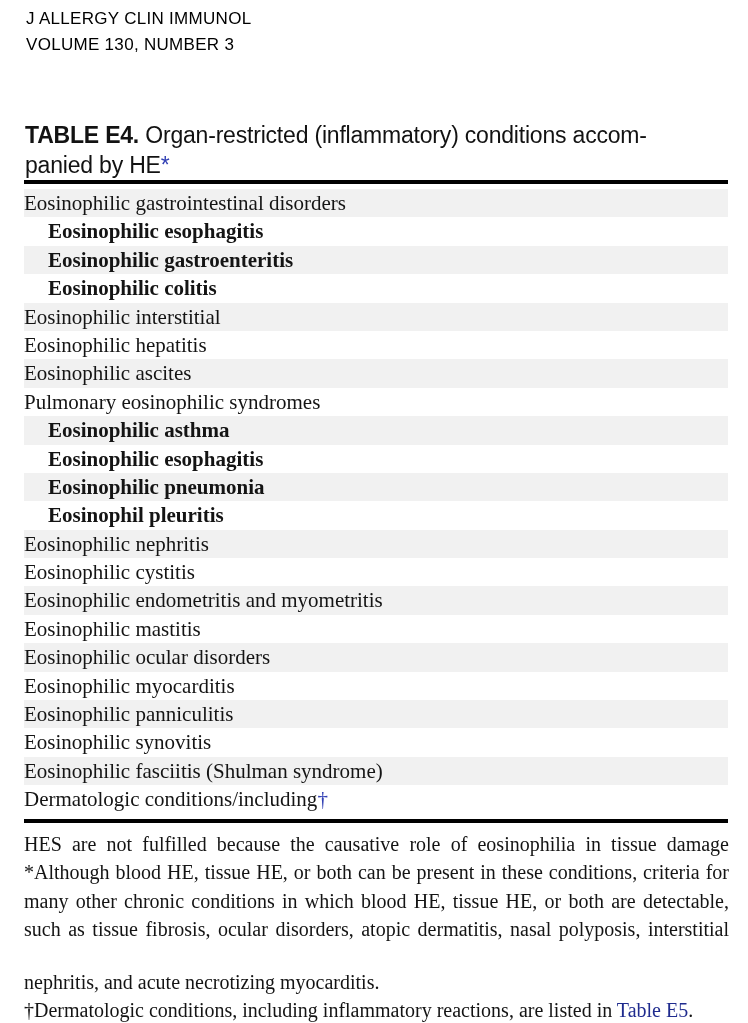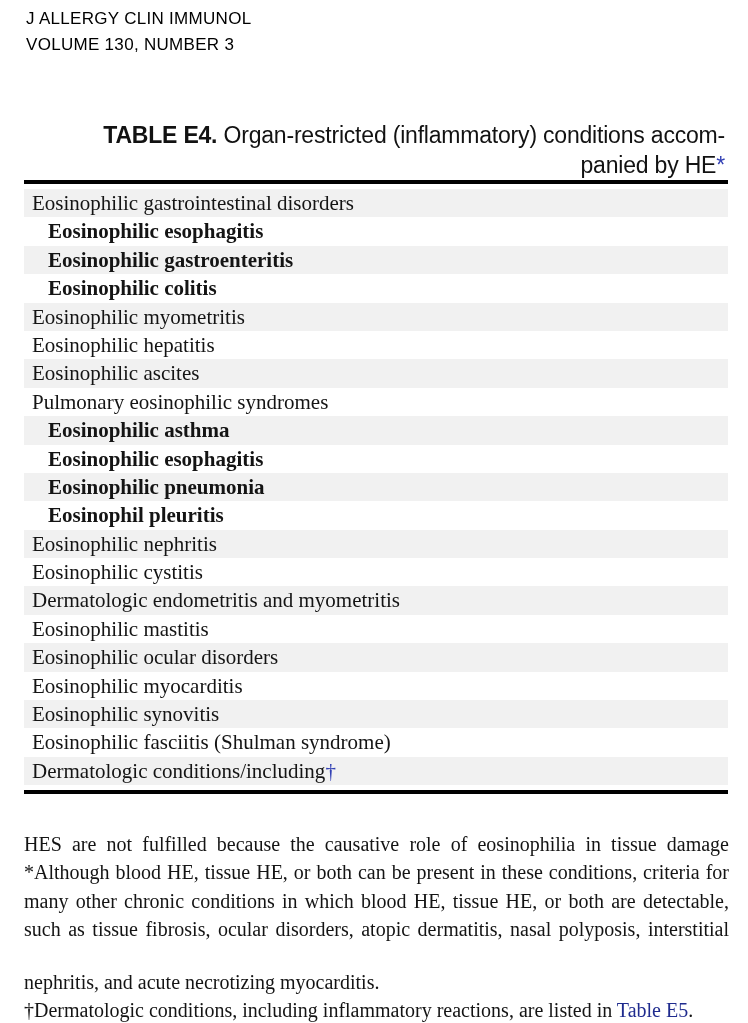--- a/index.html
+++ b/index.html
@@ -9,32 +9,32 @@
     font-family:"Liberation Serif", serif; color:#111111;
   }
   .journal-header {
     position:absolute; left:26px; top:6px;
     font-family:"Liberation Sans", sans-serif;
     font-size:17px; line-height:26px; color:#000000; letter-spacing:0.3px;
   }
   .table-title {
     position:absolute; left:25px; top:120px; width:700px;
     font-family:"Liberation Sans", sans-serif;
-    font-size:23px; line-height:30px; color:#121212; letter-spacing:-0.2px;text-align:right;
+    font-size:23px; line-height:30px; color:#121212; letter-spacing:-0.2px;
   }
   .table-title .bold { font-weight:bold; }
   .marker-link { color:#3240b4; cursor:pointer; text-decoration:none; }
   .data-table {
     position:absolute; left:24px; top:180px; width:704px;
     border-top:4px solid #000000; border-bottom:4px solid #000000;
     padding:5px 0;
   }
   .row {
     height:28.4px; line-height:28.4px;
-    font-size:21px; padding-left:8px; white-space:nowrap; color:#141414;
+    font-size:21px; padding-left:0; white-space:nowrap; color:#141414;
   }
   .row:nth-child(odd) { background:#f1f1f1; }
   .row.indent { padding-left:24px;font-weight:bold; }
   .footnotes {
     position:absolute; left:24px; top:830px; width:705px;
     font-size:20px; line-height:28.4px; color:#141414;
   }
   .fn-line { text-align:justify; text-align-last:justify; }
   .fn-line.fn-last { text-align:justify; text-align-last:left;margin-top:24px; }
   .fn-note2 { text-align:left; text-align-last:left; }
@@ -52,34 +52,35 @@
   <div><span class="bold">TABLE E4.</span><span> Organ-restricted (inflammatory) conditions accom-</span></div>
   <div><span>panied by HE</span><span class="marker-link">*</span></div>
 </div>
 
 <div class="data-table">
   <div>
       <div class="row"><span>Eosinophilic gastrointestinal disorders</span></div>
       <div class="row indent"><span>Eosinophilic esophagitis</span></div>
       <div class="row indent"><span>Eosinophilic gastroenteritis</span></div>
       <div class="row indent"><span>Eosinophilic colitis</span></div>
-      <div class="row"><span>Eosinophilic myometritis</span></div>
+      <div class="row"><span>Eosinophilic interstitial</span></div>
       <div class="row"><span>Eosinophilic hepatitis</span></div>
       <div class="row"><span>Eosinophilic ascites</span></div>
       <div class="row"><span>Pulmonary eosinophilic syndromes</span></div>
       <div class="row indent"><span>Eosinophilic asthma</span></div>
       <div class="row indent"><span>Eosinophilic esophagitis</span></div>
       <div class="row indent"><span>Eosinophilic pneumonia</span></div>
       <div class="row indent"><span>Eosinophil pleuritis</span></div>
       <div class="row"><span>Eosinophilic nephritis</span></div>
       <div class="row"><span>Eosinophilic cystitis</span></div>
-      <div class="row"><span>Dermatologic endometritis and myometritis</span></div>
+      <div class="row"><span>Eosinophilic endometritis and myometritis</span></div>
       <div class="row"><span>Eosinophilic mastitis</span></div>
       <div class="row"><span>Eosinophilic ocular disorders</span></div>
       <div class="row"><span>Eosinophilic myocarditis</span></div>
+      <div class="row"><span>Eosinophilic panniculitis</span></div>
       <div class="row"><span>Eosinophilic synovitis</span></div>
       <div class="row"><span>Eosinophilic fasciitis (Shulman syndrome)</span></div>
       <div class="row"><span>Dermatologic conditions/including</span><span class="marker-link">†</span></div>
     </div>
 </div>
 
 <div class="footnotes">
   <div>
       <div class="fn-line">HES are not fulfilled because the causative role of eosinophilia in tissue damage</div>
       <div class="fn-line">*Although blood HE, tissue HE, or both can be present in these conditions, criteria for</div>

